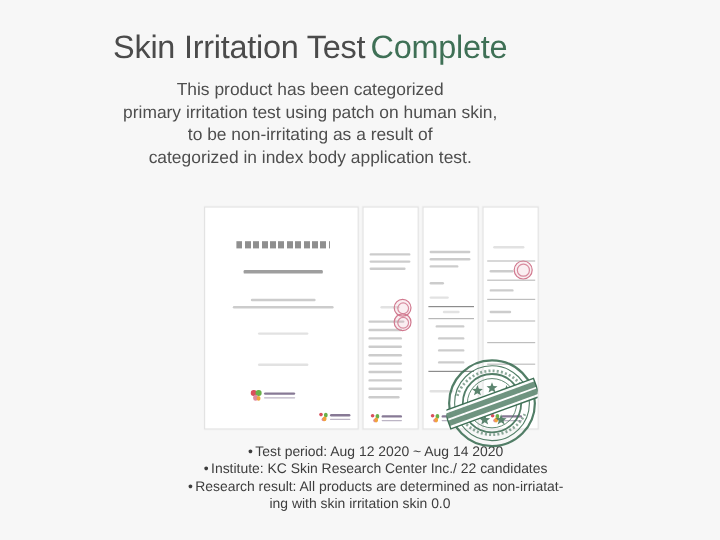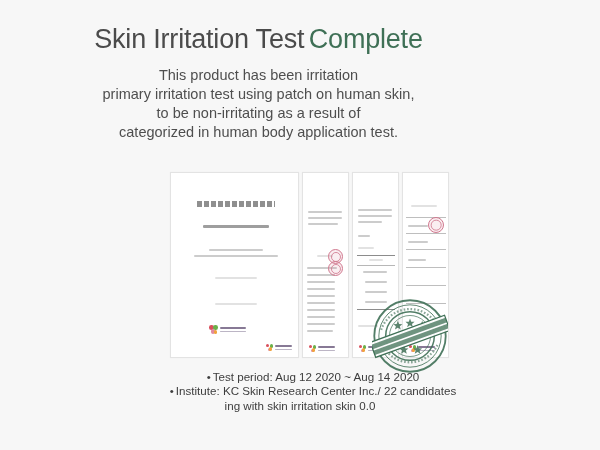--- a/index.html
+++ b/index.html
@@ -195,24 +195,24 @@
 <body>
 
 <div class="page-wrap">
 
   <div class="title-block">
     <span class="title-main">Skin Irritation Test</span>
     <span class="title-accent">Complete</span>
   </div>
 
   <div class="subtitle-block">
-    <div class="subtitle-line">This product has been irritation</div>
+    <div class="subtitle-line">This product has been categorized</div>
     <div class="subtitle-line">primary irritation test using patch on human skin,</div>
     <div class="subtitle-line">to be non-irritating as a result of</div>
-    <div class="subtitle-line">categorized in human body application test.</div>
+    <div class="subtitle-line">categorized in index body application test.</div>
   </div>
 
   <div class="docs">
 
     <div class="doc-page doc-p1">
       <div class="p1-head"></div>
 
       <div class="tline dark" style="left:32px; top:52px; width:66px; height:3.4px;"></div>
 
       <div class="tline" style="left:38px; top:76px; width:54px;"></div>
@@ -375,16 +375,19 @@
     </svg>
   </div>
 
   <div class="bullets">
     <div class="bullet-line">
       <span class="dot">•</span><span>Test period: Aug 12 2020 ~ Aug 14 2020</span>
     </div>
     <div class="bullet-line">
       <span class="dot">•</span><span>Institute: KC Skin Research Center Inc./ 22 candidates</span>
     </div>
+    <div class="bullet-line">
+      <span class="dot">•</span><span>Research result: All products are determined as non-irriatat-</span>
+    </div>
     <div class="bullet-cont">ing with skin irritation skin 0.0</div>
   </div>
 
 </div>
 
 </body></html>

